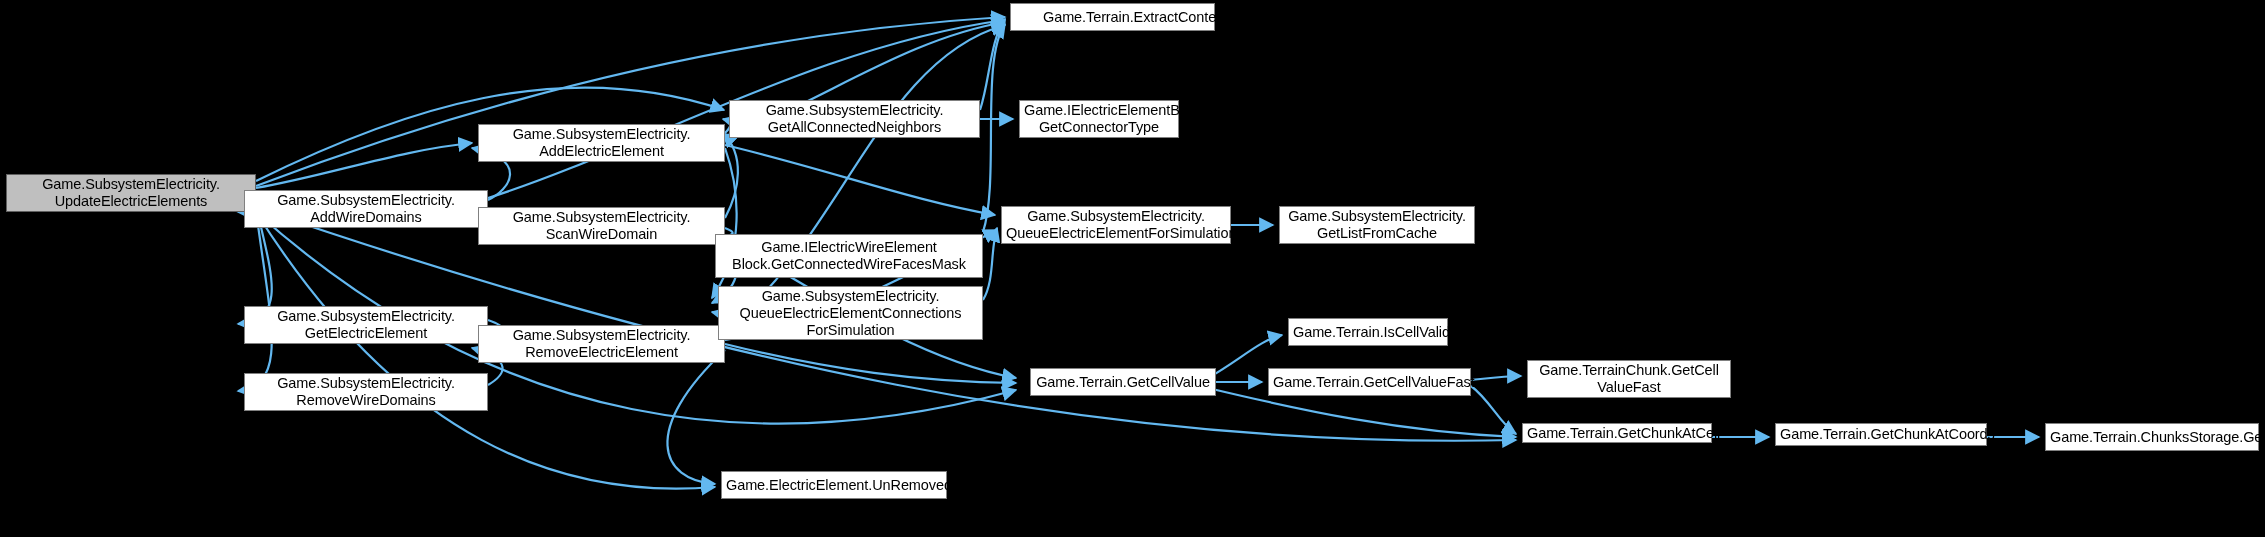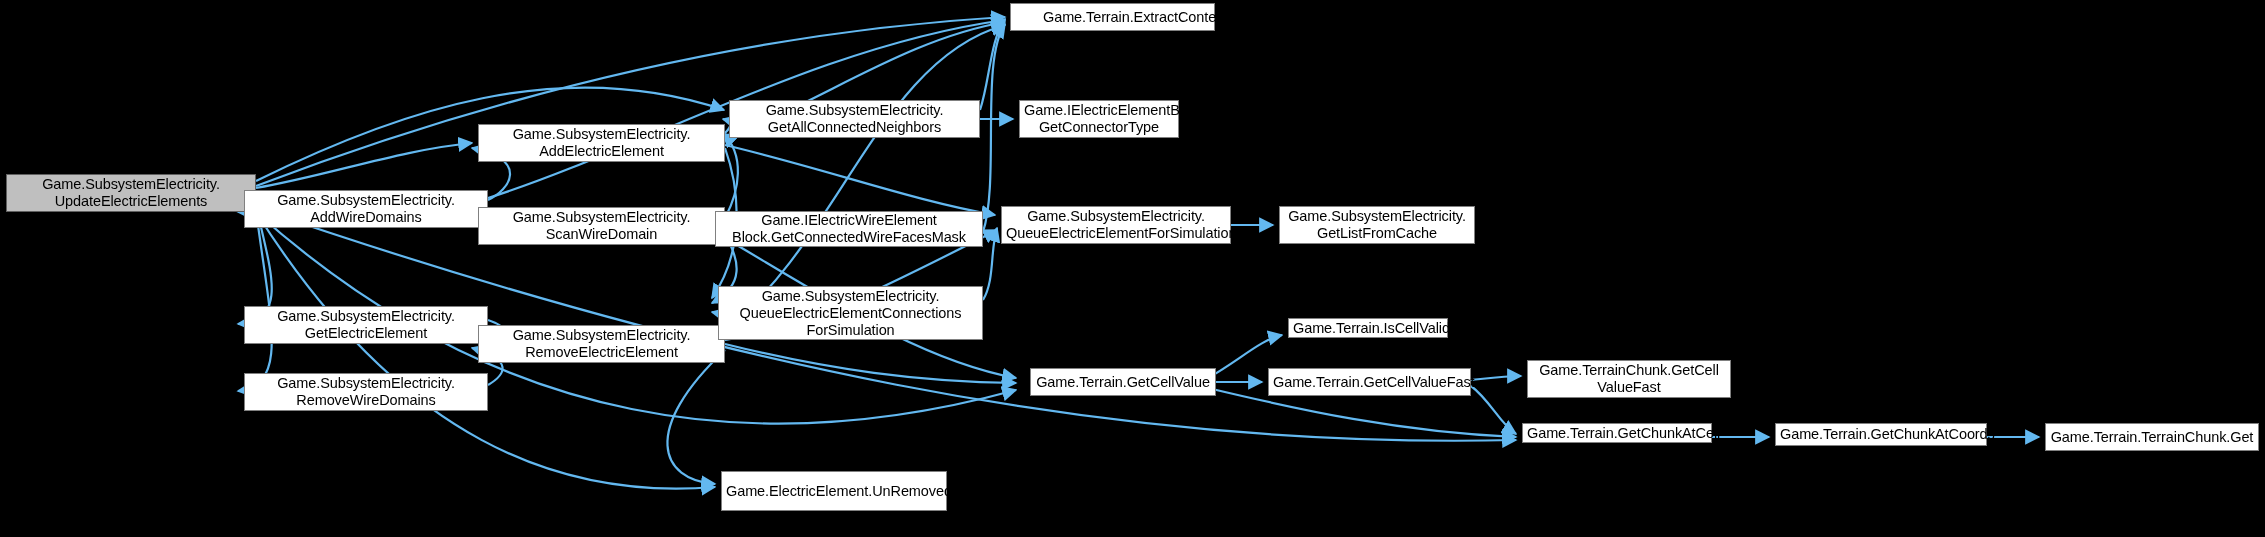--- a/index.html
+++ b/index.html
@@ -111,35 +111,35 @@
       <div class="node" style="left: 478px; top: 207px; width: 247px; height: 38px;"><span class="node-label">Game.SubsystemElectricity.
 ScanWireDomain</span></div>
       <div class="node" style="left: 244px; top: 306px; width: 244px; height: 38px;"><span class="node-label">Game.SubsystemElectricity.
 GetElectricElement</span></div>
       <div class="node" style="left: 244px; top: 373px; width: 244px; height: 38px;"><span class="node-label">Game.SubsystemElectricity.
 RemoveWireDomains</span></div>
       <div class="node" style="left: 478px; top: 325px; width: 247px; height: 38px;"><span class="node-label">Game.SubsystemElectricity.
 RemoveElectricElement</span></div>
       <div class="node" style="left: 729px; top: 100px; width: 251px; height: 38px;"><span class="node-label">Game.SubsystemElectricity.
 GetAllConnectedNeighbors</span></div>
-      <div class="node" style="left: 715px; top: 211px; width: 268px; height: 36px;"><span class="node-label">Game.IElectricWireElement
+      <div class="node" style="left: 715px; top: 234px; width: 268px; height: 44px;"><span class="node-label">Game.IElectricWireElement
 Block.GetConnectedWireFacesMask</span></div>
       <div class="node" style="left: 718px; top: 286px; width: 265px; height: 54px;"><span class="node-label">Game.SubsystemElectricity.
 QueueElectricElementConnections
 ForSimulation</span></div>
-      <div class="node" style="left: 721px; top: 471px; width: 226px; height: 40px;"><span class="node-label">Game.ElectricElement.UnRemoved</span></div>
+      <div class="node" style="left: 721px; top: 471px; width: 226px; height: 28px;"><span class="node-label">Game.ElectricElement.UnRemoved</span></div>
       <div class="node" style="left: 1010px; top: 3px; width: 205px; height: 28px; padding-left: 32px;"><span class="node-label">Game.Terrain.ExtractContents</span></div>
       <div class="node" style="left: 1019px; top: 100px; width: 160px; height: 38px;"><span class="node-label">Game.IElectricElementBlock.
 GetConnectorType</span></div>
       <div class="node" style="left: 1001px; top: 206px; width: 230px; height: 38px;"><span class="node-label">Game.SubsystemElectricity.
 QueueElectricElementForSimulation</span></div>
       <div class="node" style="left: 1022px; top: 368px; width: 186px; height: 28px; margin-left: 8px;"><span class="node-label">Game.Terrain.GetCellValue</span></div>
       <div class="node" style="left: 1279px; top: 206px; width: 196px; height: 38px;"><span class="node-label">Game.SubsystemElectricity.
 GetListFromCache</span></div>
-      <div class="node" style="left: 1288px; top: 318px; width: 160px; height: 20px; text-align: right;"><span class="node-label">Game.Terrain.IsCellValid</span></div>
+      <div class="node" style="left: 1288px; top: 318px; width: 160px; height: 28px; text-align: right;"><span class="node-label">Game.Terrain.IsCellValid</span></div>
       <div class="node" style="left: 1268px; top: 368px; width: 203px; height: 28px;"><span class="node-label">Game.Terrain.GetCellValueFast</span></div>
       <div class="node" style="left: 1527px; top: 360px; width: 204px; height: 38px;"><span class="node-label">Game.TerrainChunk.GetCell
 ValueFast</span></div>
       <div class="node" style="left: 1522px; top: 423px; width: 190px; height: 20px;"><span class="node-label">Game.Terrain.GetChunkAtCell</span></div>
       <div class="node" style="left: 1775px; top: 423px; width: 212px; height: 23px;"><span class="node-label">Game.Terrain.GetChunkAtCoords</span></div>
-      <div class="node" style="left: 2045px; top: 423px; width: 214px; height: 28px;"><span class="node-label">Game.Terrain.TerrainChunk.Get</span></div>
+      <div class="node" style="left: 2045px; top: 423px; width: 214px; height: 28px;"><span class="node-label">Game.Terrain.ChunksStorage.Get</span></div>
     </div>
 </div>
 
 </body></html>

